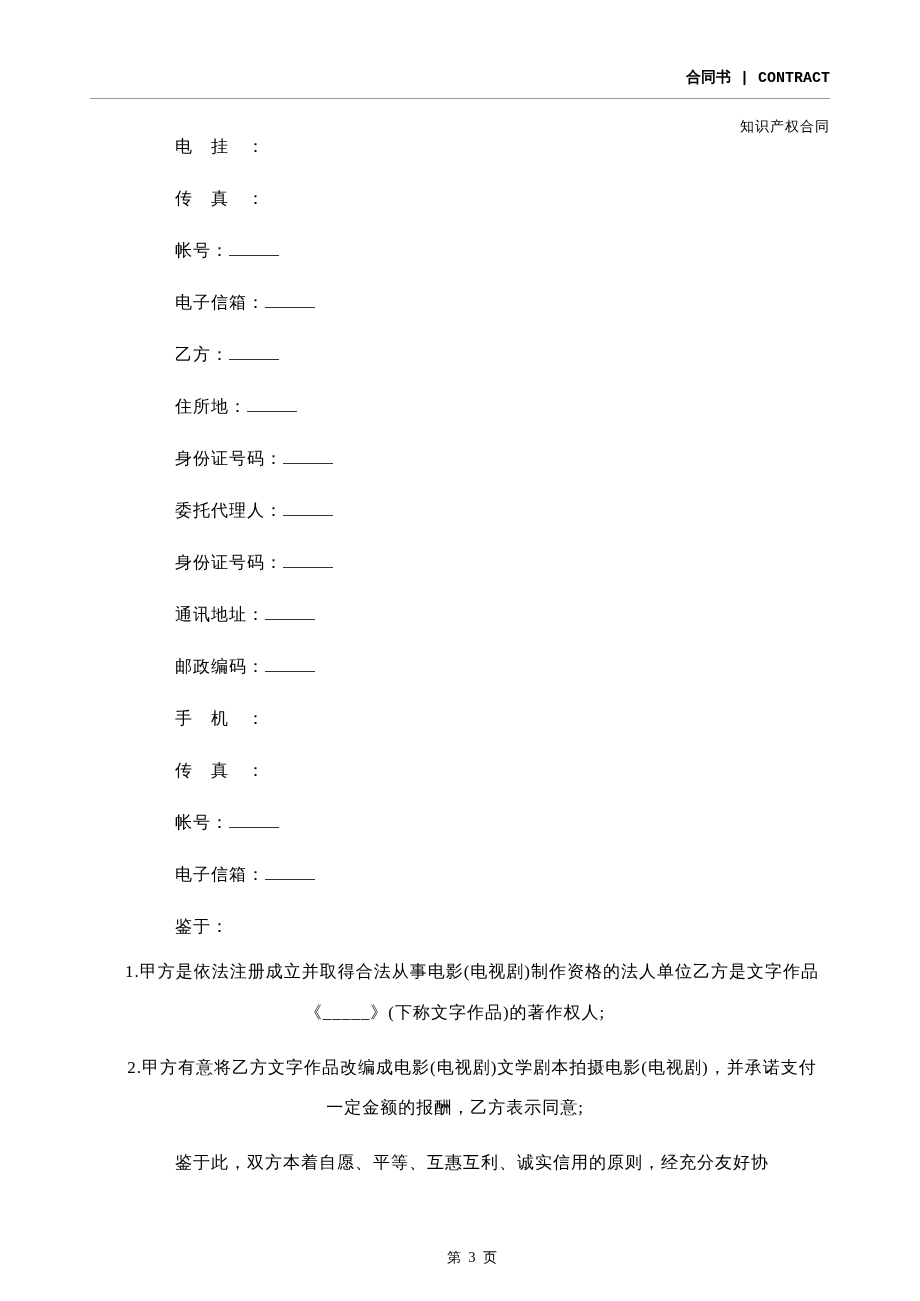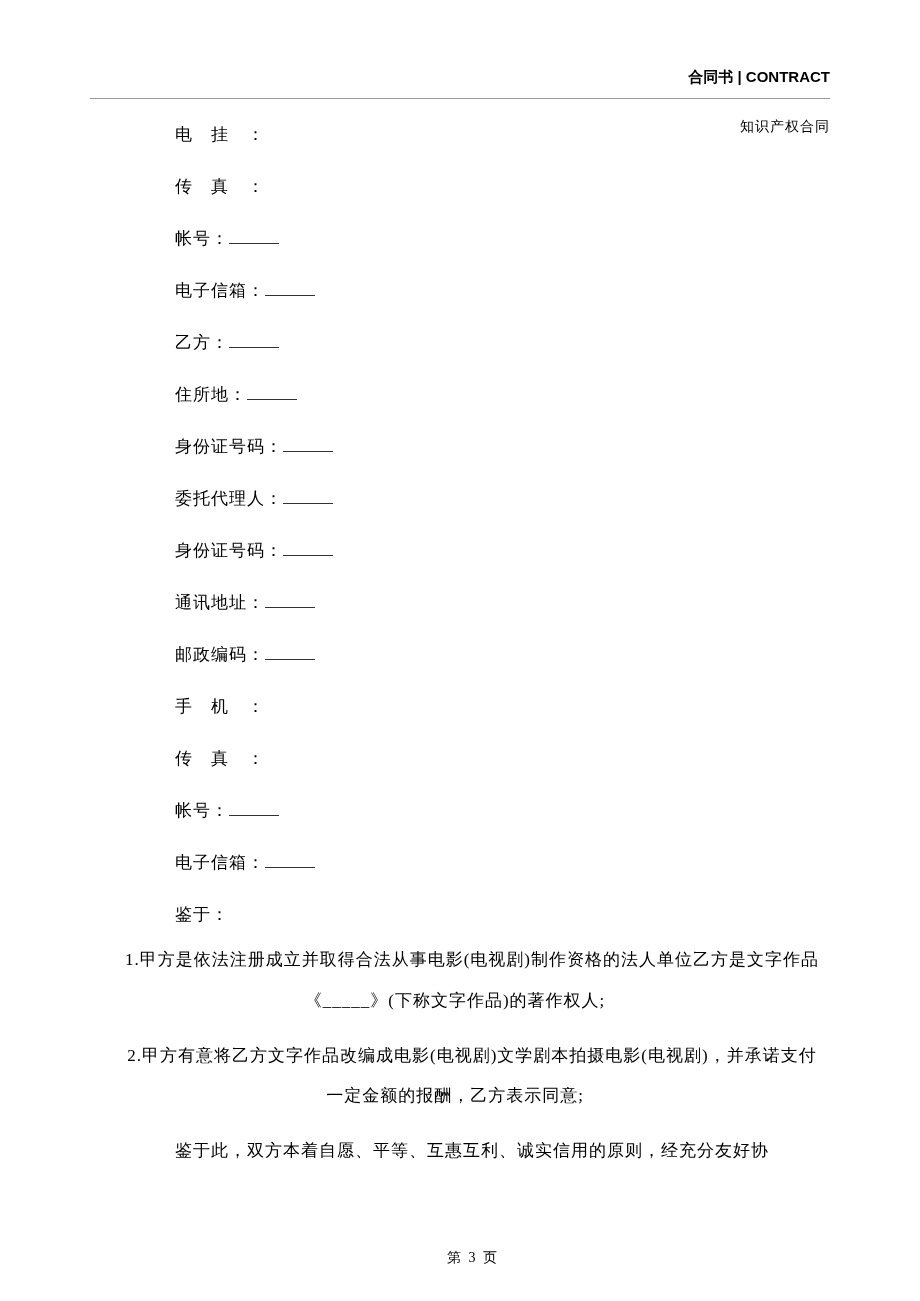--- a/index.html
+++ b/index.html
@@ -17,40 +17,40 @@
     padding: 70px 90px 40px 90px;
     position: relative;
   }
   .header-right {
     position: absolute;
     top: 68px;
     right: 90px;
     text-align: right;
   }
   .header-title {
-    font-family: Liberation Sans, sans-serif;
+    font-family: Liberation Mono, monospace;
     font-weight: bold;
     font-size: 15px;
     color: #000;
   }
   .header-rule {
     margin-top: 6px;
     border: none;
     border-top: 1px solid #999;
     width: 740px;
     margin-left: 0;
   }
   .header-sub {
     font-size: 14px;
     color: #000;
     margin-top: 18px;
     letter-spacing: 1px;
   }
   .content {
-    margin-top: 48px;
+    margin-top: 60px;
     padding-left: 85px;
     padding-right: 10px;
     font-size: 17px;
     line-height: 2.0;
   }
   .field-line {
     margin-bottom: 18px;
     letter-spacing: 1px;
   }
   .field-label {

